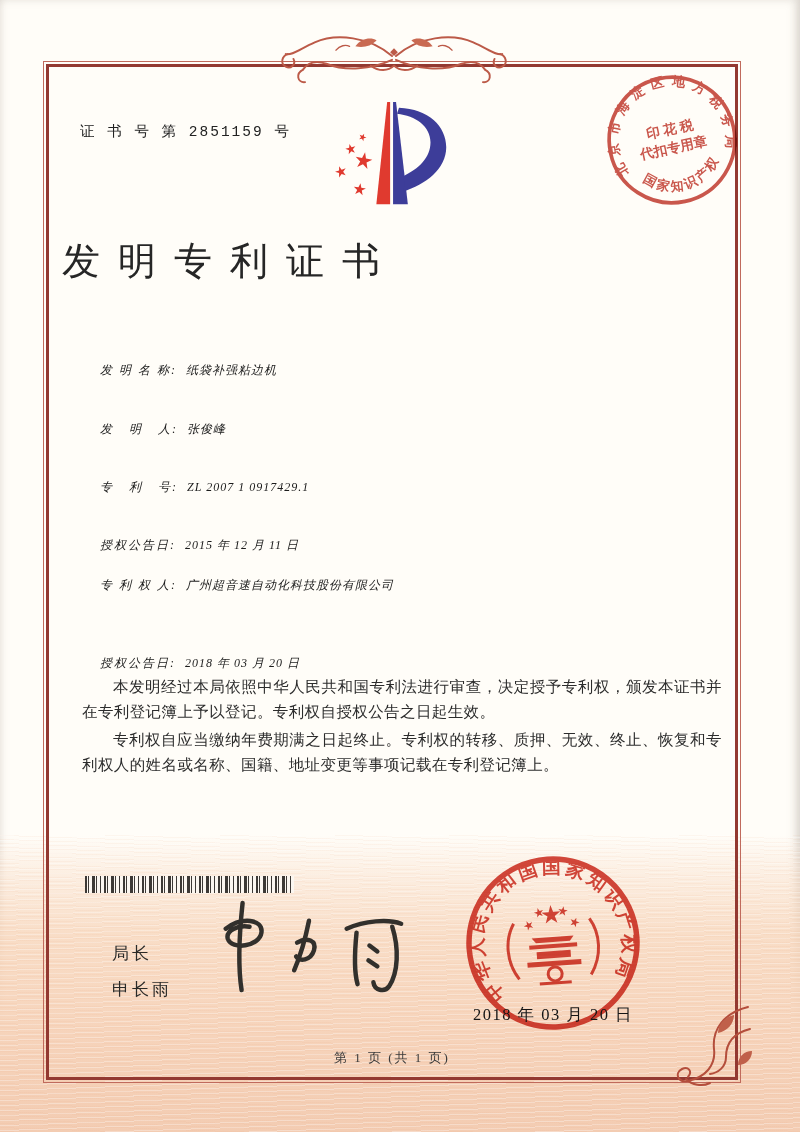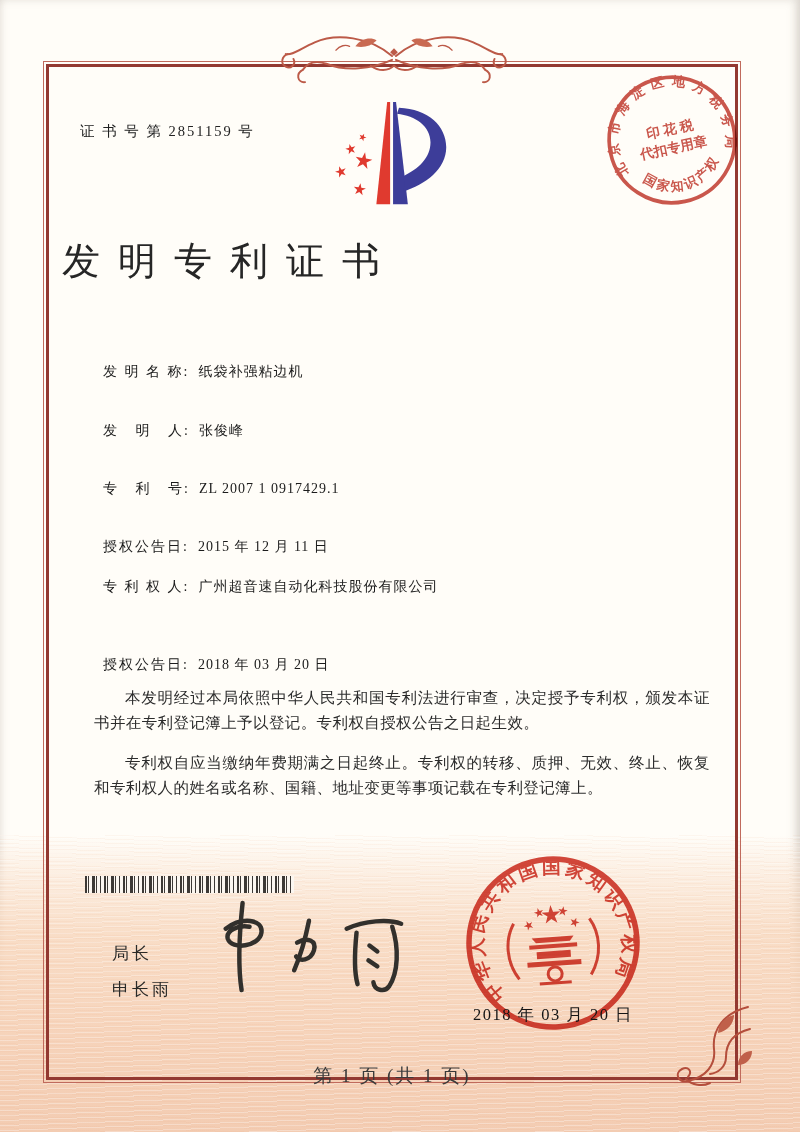--- a/index.html
+++ b/index.html
@@ -26,47 +26,47 @@
   .frame-outer{
     position:absolute;left:43px;top:61px;right:59px;bottom:49px;
     border:1px solid #c06a5c;
   }
   .frame-inner{
     position:absolute;left:46px;top:64px;right:62px;bottom:52px;
     border:3px solid #933931;
   }
   .cert-no{
     position:absolute;left:80px;top:122px;
-    font-size:14.5px;letter-spacing:2px;color:#222;white-space:pre;
+    font-size:14.5px;letter-spacing:2px;color:#222;white-space:pre;font-family:Liberation Mono, monospace;
   }
   .logo{position:absolute;left:323px;top:96px;width:150px;height:126px;}
   .tax-stamp{
     position:absolute;left:604px;top:72px;width:136px;height:136px;
     transform:rotate(-12deg);opacity:.92;mix-blend-mode:multiply;
   }
   .stamp text, .stamp textPath{
     font-family:"Liberation Serif","DejaVu Serif",serif;
     font-weight:600;
   }
   .title{
     position:absolute;left:44px;right:60px;top:236px;
     text-align:left;font-size:38px;letter-spacing:18px;text-indent:18px;
     color:#262626;font-weight:500;white-space:pre;
   }
   .fields{position:absolute;left:82px;top:0;width:650px;}
-  .field-row{position:absolute;left:0;font-size:14px;color:#1b1b1b;white-space:pre;}
+  .field-row{position:absolute;left:0;font-size:12px;color:#1b1b1b;white-space:pre;font-style:italic;}
   .field-row .lbl{letter-spacing:2px;}
   .field-row .val{margin-left:9px;letter-spacing:1px;}
   .f0{top:347px}.f1{top:406px}.f2{top:464px}.f3{top:522px}.f4{top:562px}.f5{top:640px}
   .body-text{
     position:absolute;left:78px;top:671px;width:648px;
     font-size:15.5px;line-height:24.6px;color:#2c2c2c;
     text-align:justify;
   }
-  .body-text p{margin:16px;text-indent:2em;letter-spacing:.4px;font-family:Liberation Mono, monospace;}
+  .body-text p{margin:4px;text-indent:2em;letter-spacing:.4px;}
   .barcode{
     position:absolute;left:85px;top:876px;width:209px;height:17px;
     background:repeating-linear-gradient(90deg,
       #23211f 0 2px,#fbf8f3 2px 3px,#23211f 3px 4px,#fbf8f3 4px 7px,
       #23211f 7px 10px,#fbf8f3 10px 11px,#23211f 11px 12px,#fbf8f3 12px 15px,
       #23211f 15px 16px,#fbf8f3 16px 19px);
     opacity:.88;
   }
   .signer{
     position:absolute;left:88px;top:936px;
@@ -77,21 +77,21 @@
   .office-seal{
     position:absolute;left:463px;top:853px;width:180px;height:180px;
     opacity:.9;mix-blend-mode:multiply;transform:rotate(-4deg);
   }
   .issue-date{
     position:absolute;left:463px;top:1004px;width:180px;
     text-align:center;font-size:16.5px;letter-spacing:1.5px;color:#151515;
   }
   .page-footer{
     position:absolute;left:44px;right:60px;top:1049px;
-    text-align:center;font-size:19px;letter-spacing:2px;color:#3a3a3a;white-space:pre;margin-top:14px;
+    text-align:center;font-size:13px;letter-spacing:2px;color:#3a3a3a;white-space:pre;
   }
   .flourish-top{position:absolute;left:276px;top:27px;width:236px;height:58px;}
   .flourish-corner{position:absolute;left:660px;top:1001px;width:96px;height:88px;}
 </style>
 </head>
 <body>
 
 <div class="paper">
 
   <div class="guilloche"></div>

